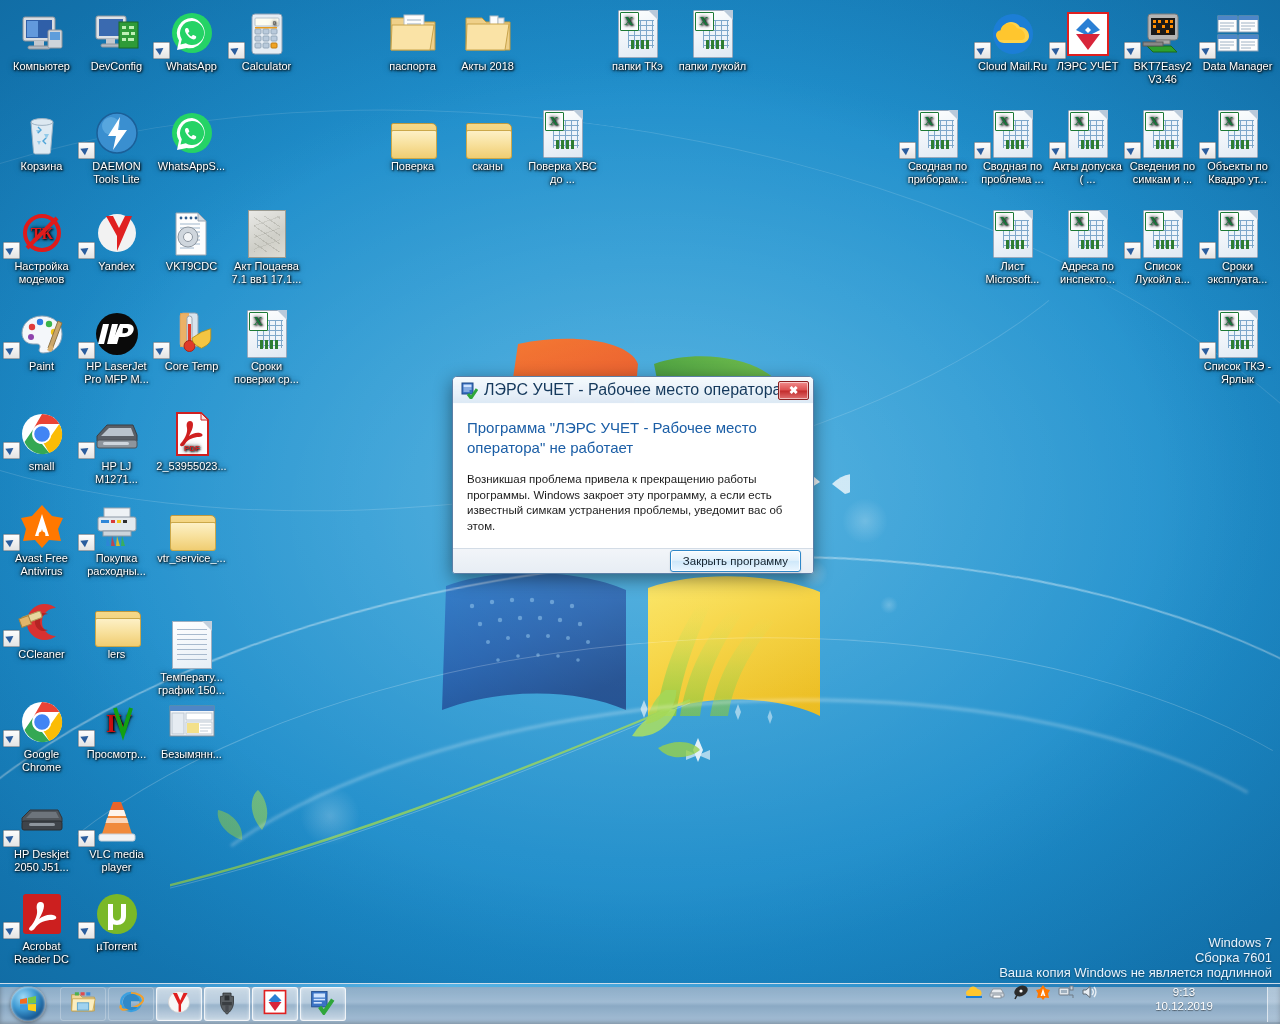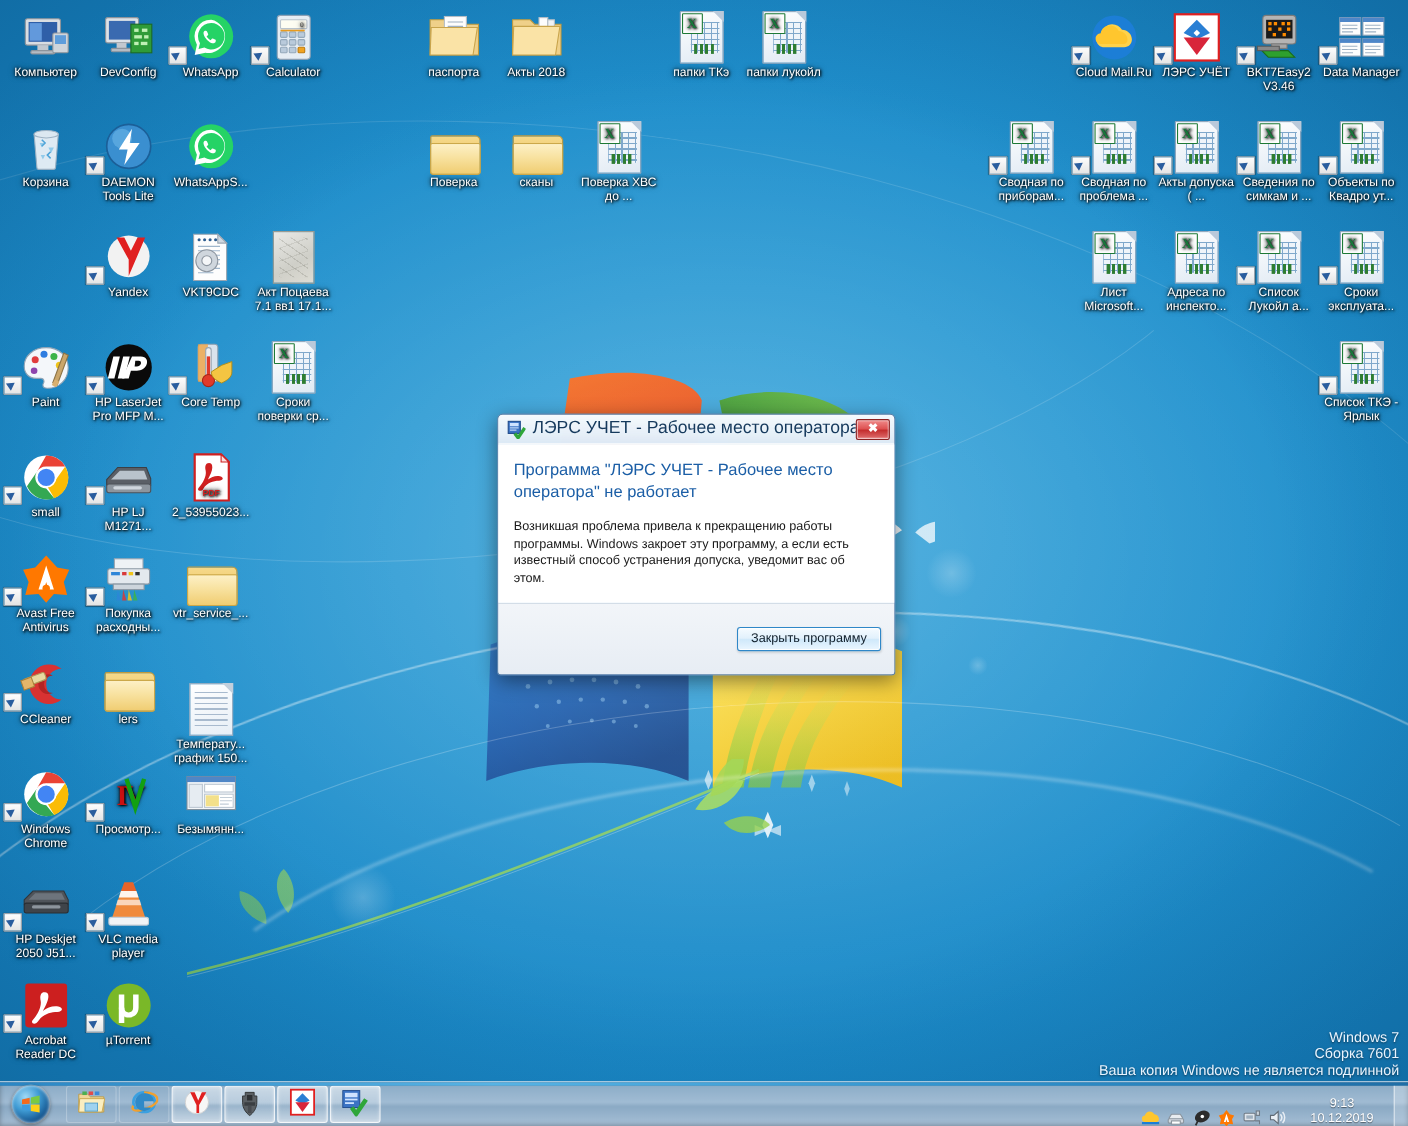--- a/index.html
+++ b/index.html
@@ -122,21 +122,21 @@
   .closebtn{
     margin-left:auto;width:29px;height:17px;border-radius:2px;
     background:linear-gradient(180deg,#f08b8b 0%,#dd4f4f 48%,#c22b2b 52%,#e07070 100%);
     border:1px solid #8c2020;box-shadow:0 0 0 1px rgba(255,255,255,.55) inset;
     color:#fff;font:bold 11px "Liberation Sans",sans-serif;text-align:center;line-height:16px;cursor:pointer;
   }
   #dlgBody{background:#fff;padding:14px 16px 14px 14px;}
   #dlgHead{color:#1b5ea6;font-size:15px;line-height:20px;margin-bottom:14px;}
   #dlgText{color:#1a1a1a;font-size:11.5px;line-height:15.5px;}
   #dlgFoot{
-    padding:21px 12px;display:flex;justify-content:flex-end;
+    padding:1px 12px;display:flex;justify-content:flex-end;
     background:linear-gradient(180deg,#f2f5f9,#e7edf4);
     border-top:1px solid #d3dce6;border-radius:0 0 3px 3px;
   }
   #closeProg{
     font-size:11.5px;color:#11202c;padding:4px 12px;border-radius:3px;
     border:1px solid #2f87c8;
     background:linear-gradient(180deg,#f5fbff 0%,#e2f1fc 46%,#cfe8fa 52%,#eaf6ff 100%);
     box-shadow:0 0 0 1px rgba(255,255,255,.85) inset,0 1px 2px rgba(0,0,0,.12);
     cursor:pointer;
   }
@@ -175,21 +175,21 @@
   #tbItems{display:flex;align-items:center;gap:2px;margin-left:6px;}
   .tbbtn{
     width:44px;height:32px;display:flex;align-items:center;justify-content:center;border-radius:3px;cursor:pointer;
   }
   .tbbtn.pinned{border:1px solid rgba(255,255,255,.25);}
   .tbbtn.running{
     border:1px solid rgba(255,255,255,.78);
     background:linear-gradient(180deg,rgba(255,255,255,.55),rgba(255,255,255,.24) 48%,rgba(255,255,255,.12) 52%,rgba(255,255,255,.4));
     box-shadow:0 0 3px rgba(255,255,255,.5) inset;
   }
-  #tray{margin-left:auto;display:flex;align-items:flex-end;height:40px;padding-right:0;}
+  #tray{margin-left:auto;display:flex;align-items:flex-start;height:40px;padding-right:0;gap:36px;}
   #trayIcons{display:flex;align-items:center;gap:7px;padding:0 8px 0 10px;}
   .tri{width:16px;height:16px;position:relative;cursor:pointer;}
   #clock{
     width:86px;text-align:center;color:#fff;font-size:11.5px;line-height:14px;
     text-shadow:0 1px 1px rgba(0,0,0,.5);cursor:pointer;padding-top:1px;
   }
   #showdesk{
     width:12px;height:38px;margin-left:4px;
     background:linear-gradient(180deg,rgba(255,255,255,.3),rgba(200,215,230,.25));
     border-left:1px solid rgba(255,255,255,.6);cursor:pointer;
@@ -416,20 +416,31 @@
       <div class="gfx">
         <svg class="ic" width="48" height="48" viewBox="0 0 48 48">
       <circle cx="24" cy="23" r="20" fill="#25d366"></circle>
       <path d="M24 8 a15 15 0 0 0 -13 22.6 L9 40 l9.8 -2 A15 15 0 1 0 24 8z" fill="#fff"></path>
       <path d="M24 11 a12 12 0 0 0 -10.2 18.3 l-1.3 5.2 l5.3 -1.3 A12 12 0 1 0 24 11z" fill="#25d366"></path>
       <path d="M19 18 c-1 0 -2 .5 -2 2 c0 3 3.5 7.5 7 9 c2 .8 3.5 .3 4-1 c.3-.8 .3-1.4 0-1.8 l-2.5-1.2 c-.6-.2-1 .1-1.3 .6 l-.6 1 c-1.7-.8-3-2-3.8-3.6 l1-.7 c.5-.3 .6-.8 .4-1.3 l-1-2.4 c-.2-.4-.6-.6-1.2-.6z" fill="#fff"></path>
         </svg>
       </div>
       <span class="lbl">WhatsAppS...</span>
     </div>
+    <div class="dicon" style="left: 4px; top: 208px;">
+      <div class="gfx">
+        <svg class="ic" width="48" height="48" viewBox="0 0 48 48">
+      <circle cx="24" cy="23" r="17" fill="none" stroke="#e01b1b" stroke-width="4"></circle>
+      <text x="24" y="29" font-size="16" font-weight="bold" fill="#e01b1b" text-anchor="middle" font-family="serif">ТК</text>
+      <path d="M9 38 L39 8" stroke="#e01b1b" stroke-width="4"></path>
+        </svg>
+        <span class="shcut"></span>
+      </div>
+      <span class="lbl">Настройка модемов</span>
+    </div>
     <div class="dicon" style="left: 79px; top: 208px;">
       <div class="gfx">
         <svg class="ic" width="48" height="48" viewBox="0 0 48 48">
       <circle cx="24" cy="23" r="19" fill="#f2f2f2"></circle>
       <path d="M27 41 V26 L16 6 h7 l6 12 l6 -12 h7 L27 41 z" fill="#e02020" transform="translate(-3,0)"></path>
         </svg>
         <span class="shcut"></span>
       </div>
       <span class="lbl">Yandex</span>
     </div>
@@ -634,21 +645,21 @@
       <div class="gfx">
         <svg class="ic" width="48" height="48" viewBox="0 0 48 48">
       <circle cx="24" cy="24" r="20" fill="#fff"></circle>
       <path d="M24 4 a20 20 0 0 1 17.3 10 H24 a10 10 0 0 0 -8.6 5 z" fill="#ea4335"></path>
       <path d="M41.3 14 a20 20 0 0 1 -10 29 l-7 -12 a10 10 0 0 0 8.6 -5 z" fill="#fbbc05" transform="rotate(0 24 24)"></path>
       <path d="M31.3 43 a20 20 0 0 1 -24.8 -10.9 L15.4 19 a10 10 0 0 0 8.6 15 z" fill="#34a853"></path>
       <circle cx="24" cy="24" r="8.6" fill="#4285f4" stroke="#fff" stroke-width="1.6"></circle>
         </svg>
         <span class="shcut"></span>
       </div>
-      <span class="lbl">Windows Chrome</span>
+      <span class="lbl">Google Chrome</span>
     </div>
     <div class="dicon" style="left: 79px; top: 696px;">
       <div class="gfx">
         <svg class="ic" width="48" height="48" viewBox="0 0 48 48">
       <text x="13" y="34" font-size="26" font-weight="bold" fill="#cc1111" font-family="serif">I</text>
       <text x="20" y="34" font-size="26" font-weight="bold" fill="#cc1111" font-family="serif">V</text>
       <path d="M22 10 L30 36 L38 10" stroke="#12a012" stroke-width="4" fill="none"></path>
         </svg>
         <span class="shcut"></span>
       </div>
@@ -1016,21 +1027,21 @@
         <rect x="2.5" y="6.5" width="8" height="1" fill="#cfe3ff"></rect>
         <rect x="2.5" y="8.5" width="6" height="1" fill="#cfe3ff"></rect>
         <path d="M7 12 l3 4 l6 -9" stroke="#2fa63a" stroke-width="3" fill="none"></path>
       </svg>
     </span>
     <span class="tText">ЛЭРС УЧЕТ - Рабочее место оператора</span>
     <span class="closebtn">✖</span>
   </div>
   <div id="dlgBody">
     <div id="dlgHead">Программа "ЛЭРС УЧЕТ - Рабочее место оператора" не работает</div>
-    <div id="dlgText">Возникшая проблема привела к прекращению работы программы. Windows закроет эту программу, а если есть известный способ устранения допуска, уведомит вас об этом.</div>
+    <div id="dlgText">Возникшая проблема привела к прекращению работы программы. Windows закроет эту программу, а если есть известный симкам устранения проблемы, уведомит вас об этом.</div>
   </div>
   <div id="dlgFoot">
     <button id="closeProg">Закрыть программу</button>
   </div>
 </div>
 
 <div id="watermark">
   <div>Windows 7</div>
   <div>Сборка 7601</div>
   <div>Ваша копия Windows не является подлинной</div>

